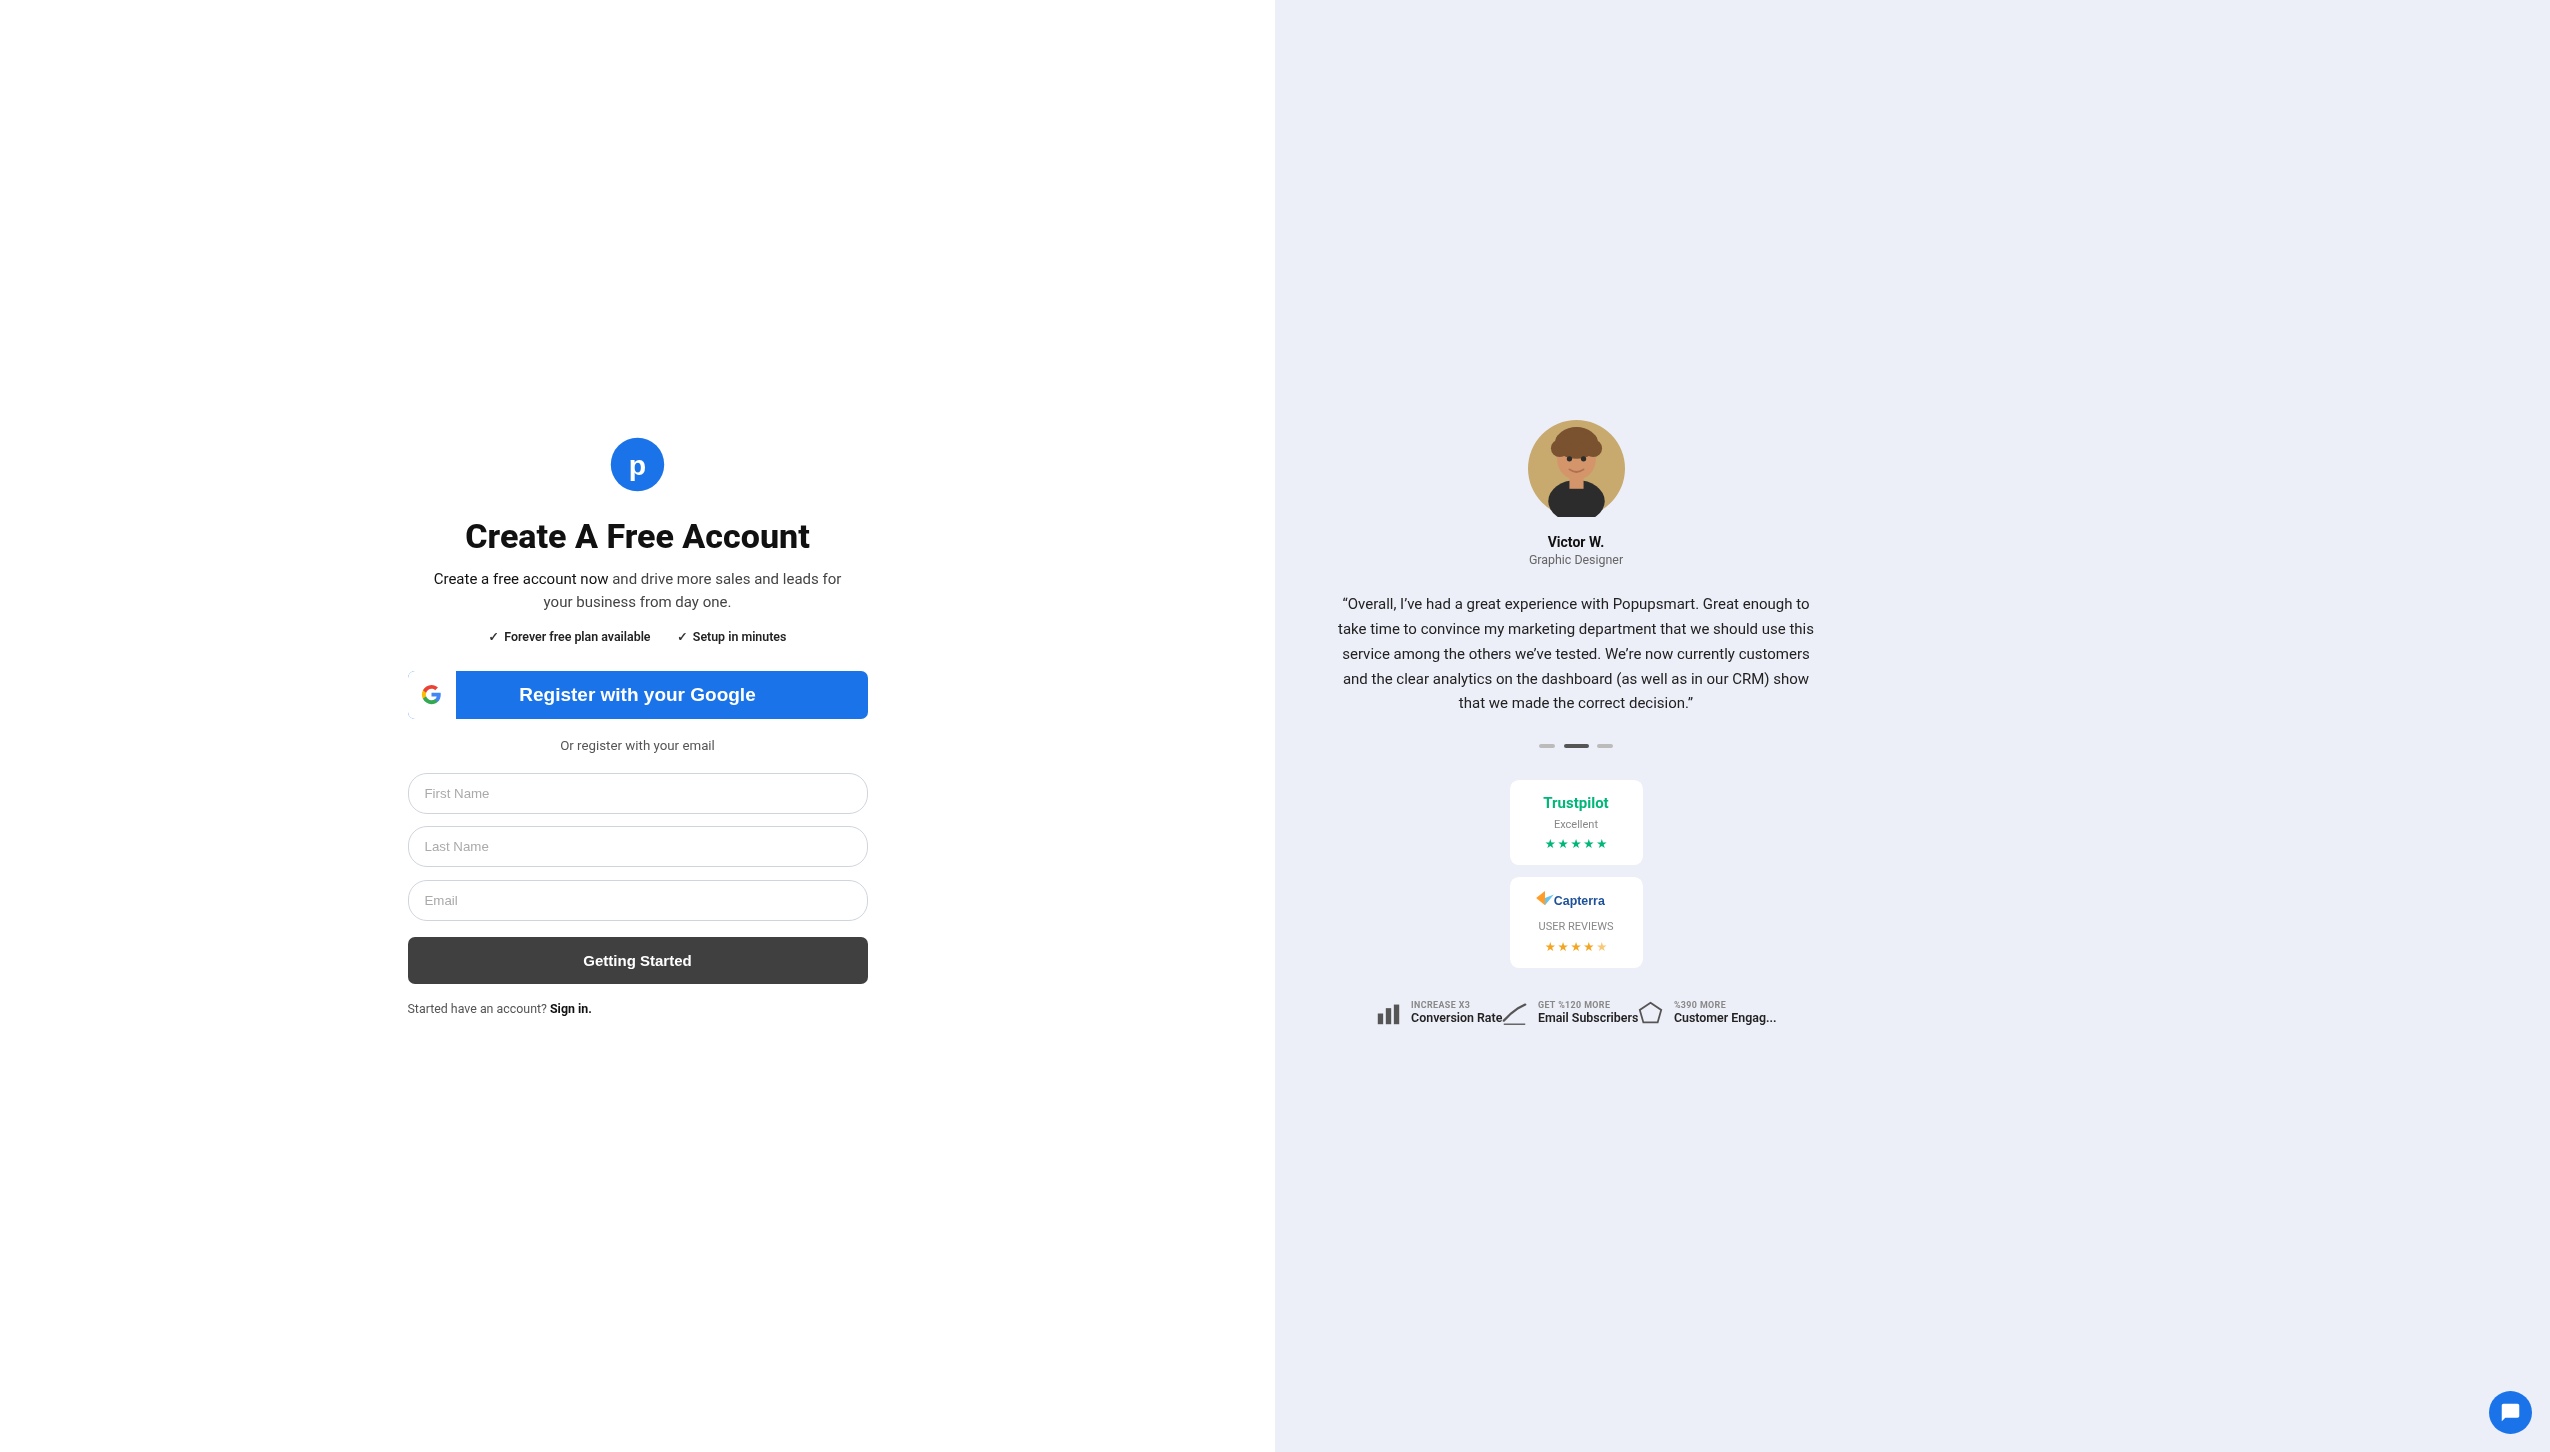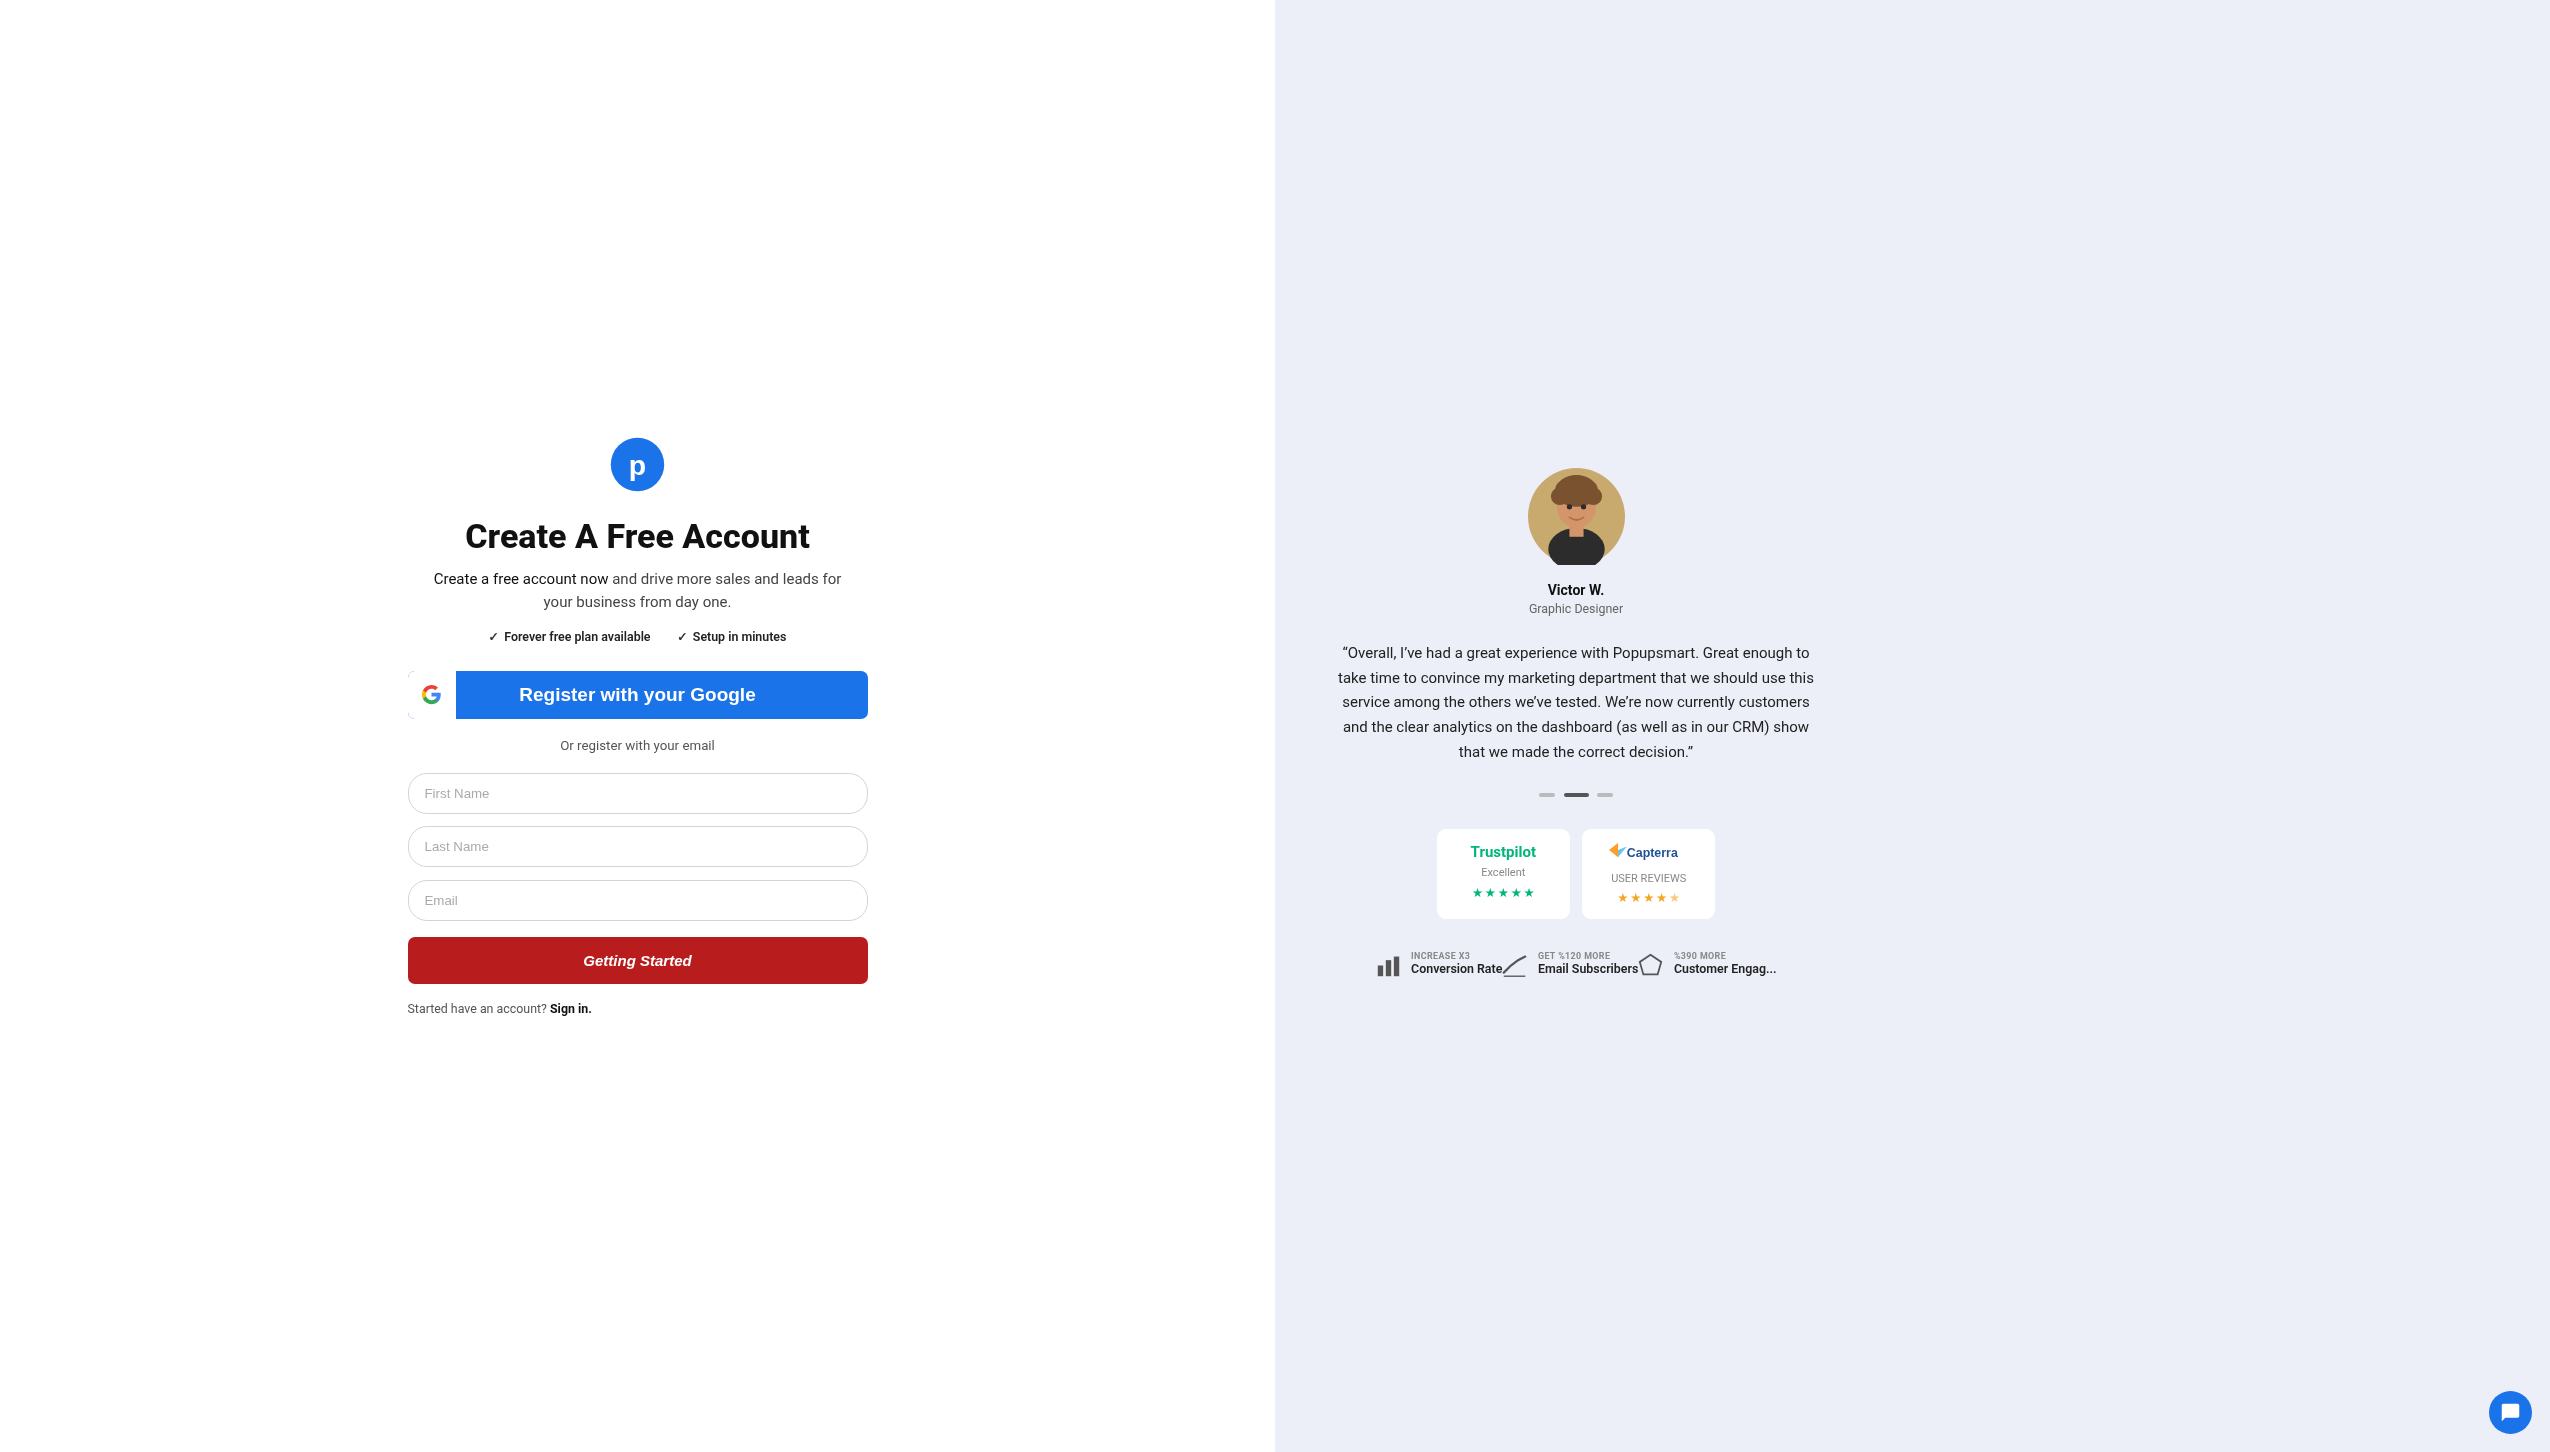--- a/index.html
+++ b/index.html
@@ -132,31 +132,30 @@
       background: #fff;
     }
 
     .form-input::placeholder {
       color: #aaa;
     }
 
     .getting-started-btn {
       width: 100%;
       max-width: 460px;
-      background: #b91c1c;
+      background: #404040;
       color: #fff;
       border: none;
       border-radius: 7px;
       padding: 15px;
       font-size: 15px;
       font-weight: 600;
       cursor: pointer;
       margin-bottom: 17.7px;
       margin-top: 3.5px;
-      font-style: italic;
     }
 
     .signin-row {
       font-size: 12.4px;
       color: #555;
       text-align: left;
       width: 100%;
       max-width: 460px;
     }
 
@@ -239,20 +238,21 @@
     }
 
     .dot:not(.active) {
       width: 16px;
     }
 
     .badges-row {
       display: flex;
       gap: 12.4px;
       margin-bottom: 32px;
+      flex-direction: column;
     }
 
     .badge-card {
       background: #fff;
       border-radius: 8.9px;
       padding: 14px 19.5px;
       display: flex;
       flex-direction: column;
       align-items: center;
       min-width: 133px;

